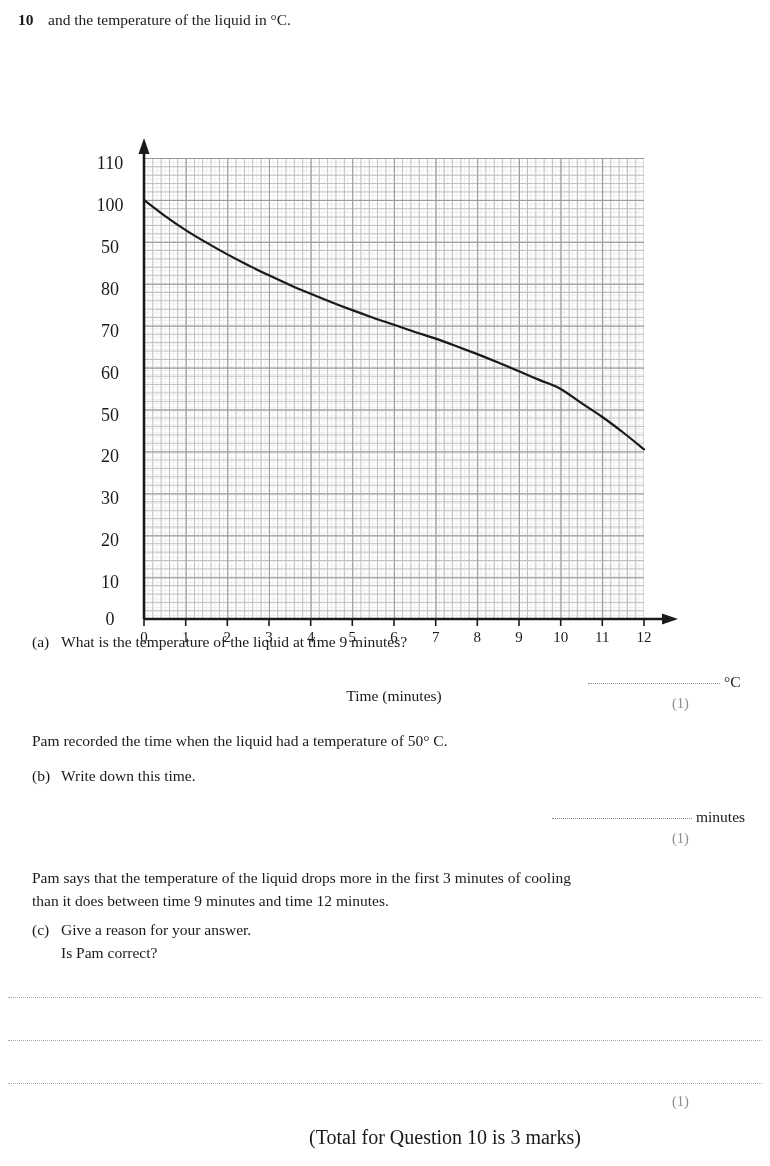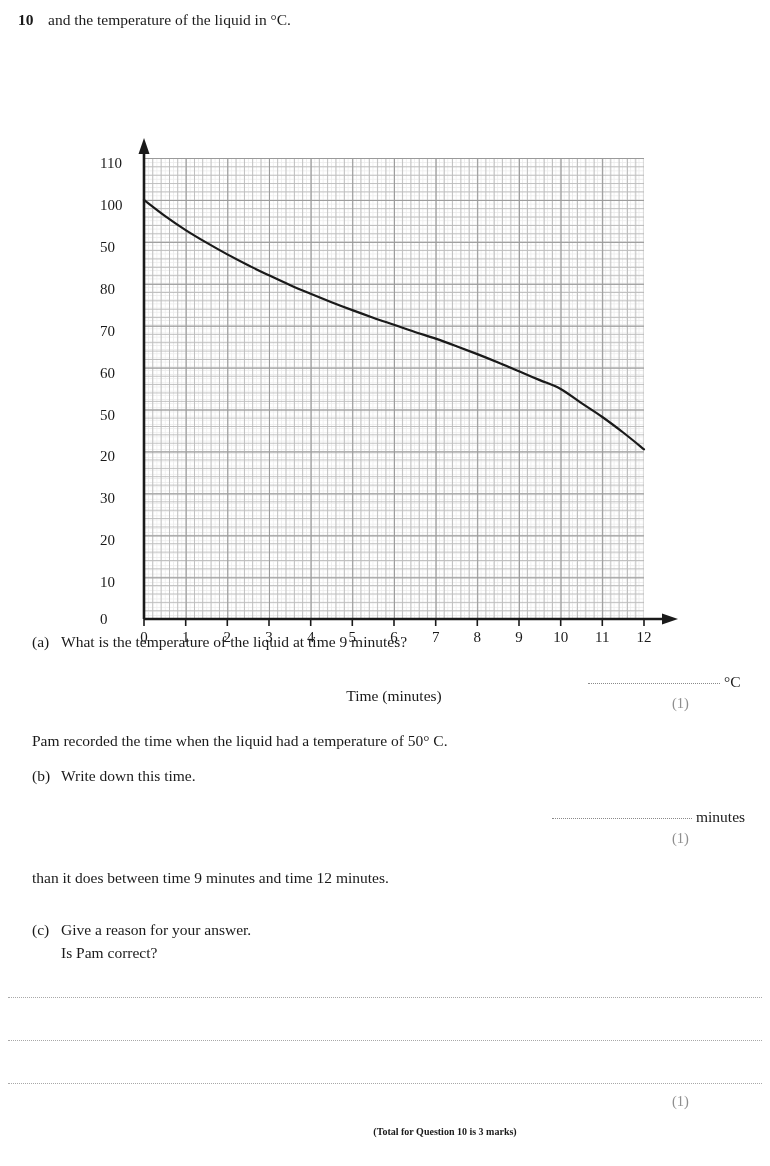--- a/index.html
+++ b/index.html
@@ -69,24 +69,24 @@
       linear-gradient(to bottom, #9a9a9a 1px, transparent 1px);
     background-size: 41.6666px 41.9444px;
   }
 
   
   #axes { position: absolute; left: 0; top: 0; width: 770px; height: 545px; overflow: visible; }
 
   
   .ylab {
     position: absolute;
-    right: 0;
+    right: 8px;
     width: 36px;
-    text-align: left;
-    font-size: 15px;
+    text-align: center;
+    font-size: 18px;
     line-height: 15px;
   }
   #ylabels { position: absolute; left: 96px; top: 0; width: 40px; height: 545px; }
   #xlabels { position: absolute; left: 0; top: 0; width: 770px; height: 545px; }
   .xlab {
     position: absolute;
     width: 30px;
     margin-left: -15px;
     text-align: center;
     font-size: 15px;
@@ -156,22 +156,22 @@
     width: 754px;
     border-bottom: 1px dotted #a8a8a8;
     height: 0;
   }
 
   #total {
     position: absolute;
     left: 0; top: 1126px;
     width: 760px;
     text-align: center;
-    font-size: 10px;
-    font-weight: bold;
+    font-size: 20px;
+    font-weight: normal;
   }
   #total .totwrap { display: inline-block; margin-left: 130px; }
 </style>
 </head>
 <body>
 
 <div id="stem" class="abs">
   <span class="qnum">10</span>
   <div class="stem-body">
     <div>and the temperature of the liquid in °C.</div>
@@ -264,20 +264,21 @@
   <span class="tag">(b)</span>
   <div class="ptext">Write down this time.</div>
 </div>
 <div class="answer-row" style="left:552px; top:808px;">
   <span class="dotrule" style="width:140px;"></span>
   <span class="unit">minutes</span>
 </div>
 <div class="marks" style="left:672px; top:830px;">(1)</div>
 
 <div class="para" style="left:32px; top:866px; width:680px;">
+  <div>Pam says that the temperature of the liquid drops more in the first 3 minutes of cooling</div>
   <div>than it does between time 9 minutes and time 12 minutes.</div>
 </div>
 
 <div class="part" style="left:32px; top:918px; width:600px;">
   <span class="tag">(c)</span>
   <div class="ptext">
     <div>Give a reason for your answer.</div>
     <div>Is Pam correct?</div>
   </div>
 </div>

